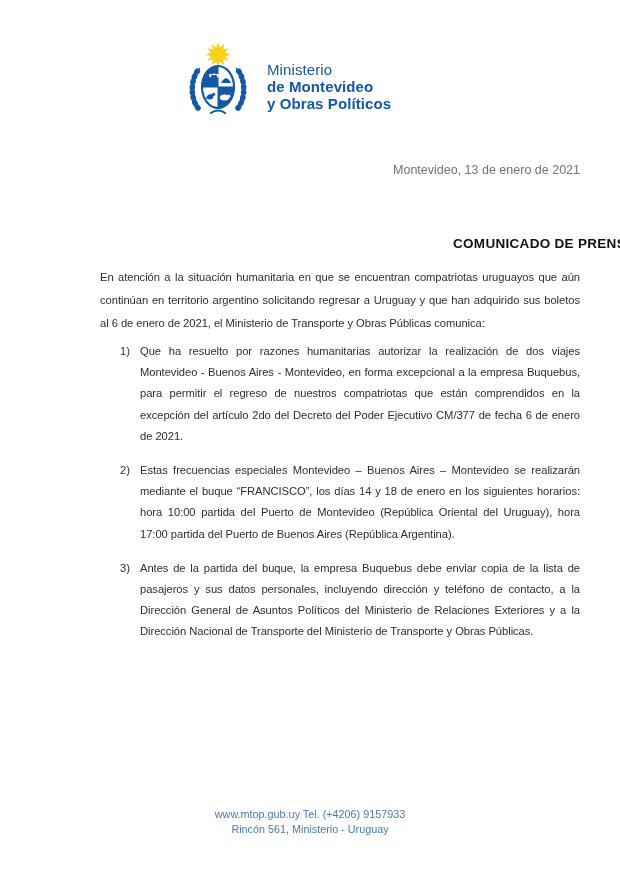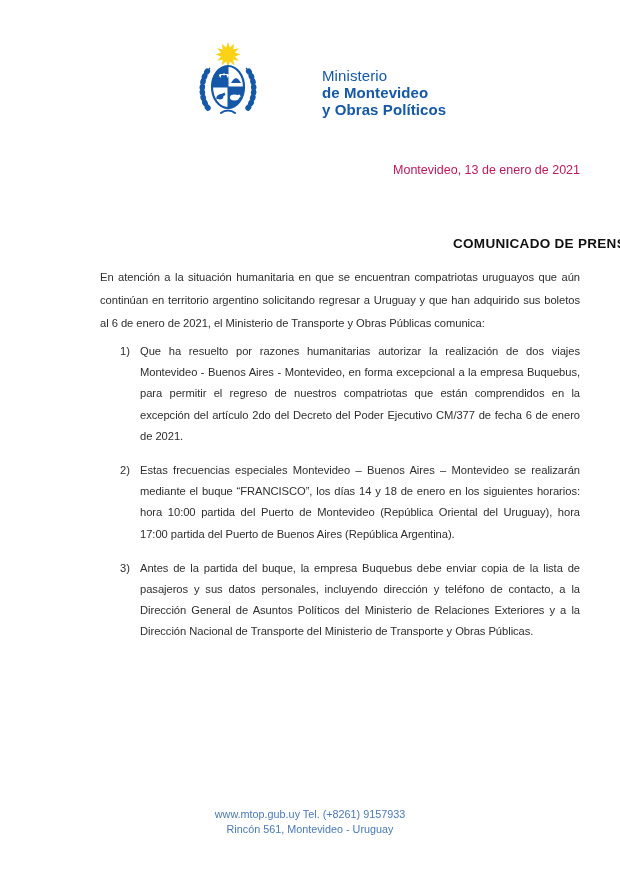--- a/index.html
+++ b/index.html
@@ -5,28 +5,28 @@
   html,body { margin:0; padding:0; background:#ffffff; }
   .page {
     position:relative;
     width:620px; height:877px;
     background:#ffffff;
     font-family:"Liberation Sans", sans-serif;
     overflow:hidden;
   }
 
   
-  .logo { position:absolute; left:192px; top:40px; display:flex; align-items:flex-end;gap:45px; }
+  .logo { position:absolute; left:182px; top:40px; display:flex; align-items:center; }
   .coat { width:72px; height:78px; display:block; }
   .logo-text { margin-left:13px; margin-top:15px; color:#1558a7; font-size:15px; line-height:17px; letter-spacing:.1px; }
   .logo-text .t1 { font-weight:400; }
   .logo-text .t2, .logo-text .t3 { font-weight:700; }
 
   
-  .dateline { position:absolute; top:163px; right:40px; font-size:12.5px; color:#be185d;margin-left:40px; }
+  .dateline { position:absolute; top:163px; right:40px; font-size:12.5px; color:#737373;margin-left:40px; }
 
   
   .doc-title { position:absolute; top:220px; left:0; width:100%; margin:16px; text-align:right;
                font-size:13.5px; font-weight:700; color:#111; letter-spacing:.3px; }
 
   
   .intro { position:absolute; top:266px; left:100px; width:480px; margin:0;
            font-size:11.2px; line-height:23px; color:#2e2e2e; text-align:justify; letter-spacing:-.05px; }
   .items { position:absolute; top:341px; left:120px; width:460px; margin:0; padding:0; list-style:none;
            font-size:11.2px; line-height:21.2px; color:#2e2e2e; letter-spacing:-.05px; }
@@ -111,17 +111,17 @@
       <span class="num">2)</span>
       <span class="txt">Estas frecuencias especiales Montevideo – Buenos Aires – Montevideo se realizarán mediante el buque “FRANCISCO”, los días 14 y 18 de enero en los siguientes horarios: hora 10:00 partida del Puerto de Montevideo (República Oriental del Uruguay), hora 17:00 partida del Puerto de Buenos Aires (República Argentina).</span>
     </li>
     <li class="item">
       <span class="num">3)</span>
       <span class="txt">Antes de la partida del buque, la empresa Buquebus debe enviar copia de la lista de pasajeros y sus datos personales, incluyendo dirección y teléfono de contacto, a la Dirección General de Asuntos Políticos del Ministerio de Relaciones Exteriores y a la Dirección Nacional de Transporte del Ministerio de Transporte y Obras Públicas.</span>
     </li>
   </ol>
 
   <footer class="footer">
-    <div>www.mtop.gub.uy Tel. (+8261) 9157933</div>
-    <div>Rincón 561, Montevideo - Uruguay</div>
+    <div>www.mtop.gub.uy Tel. (+4206) 9157933</div>
+    <div>Rincón 561, Ministerio - Uruguay</div>
   </footer>
 
 </div>
 
 </body></html>

